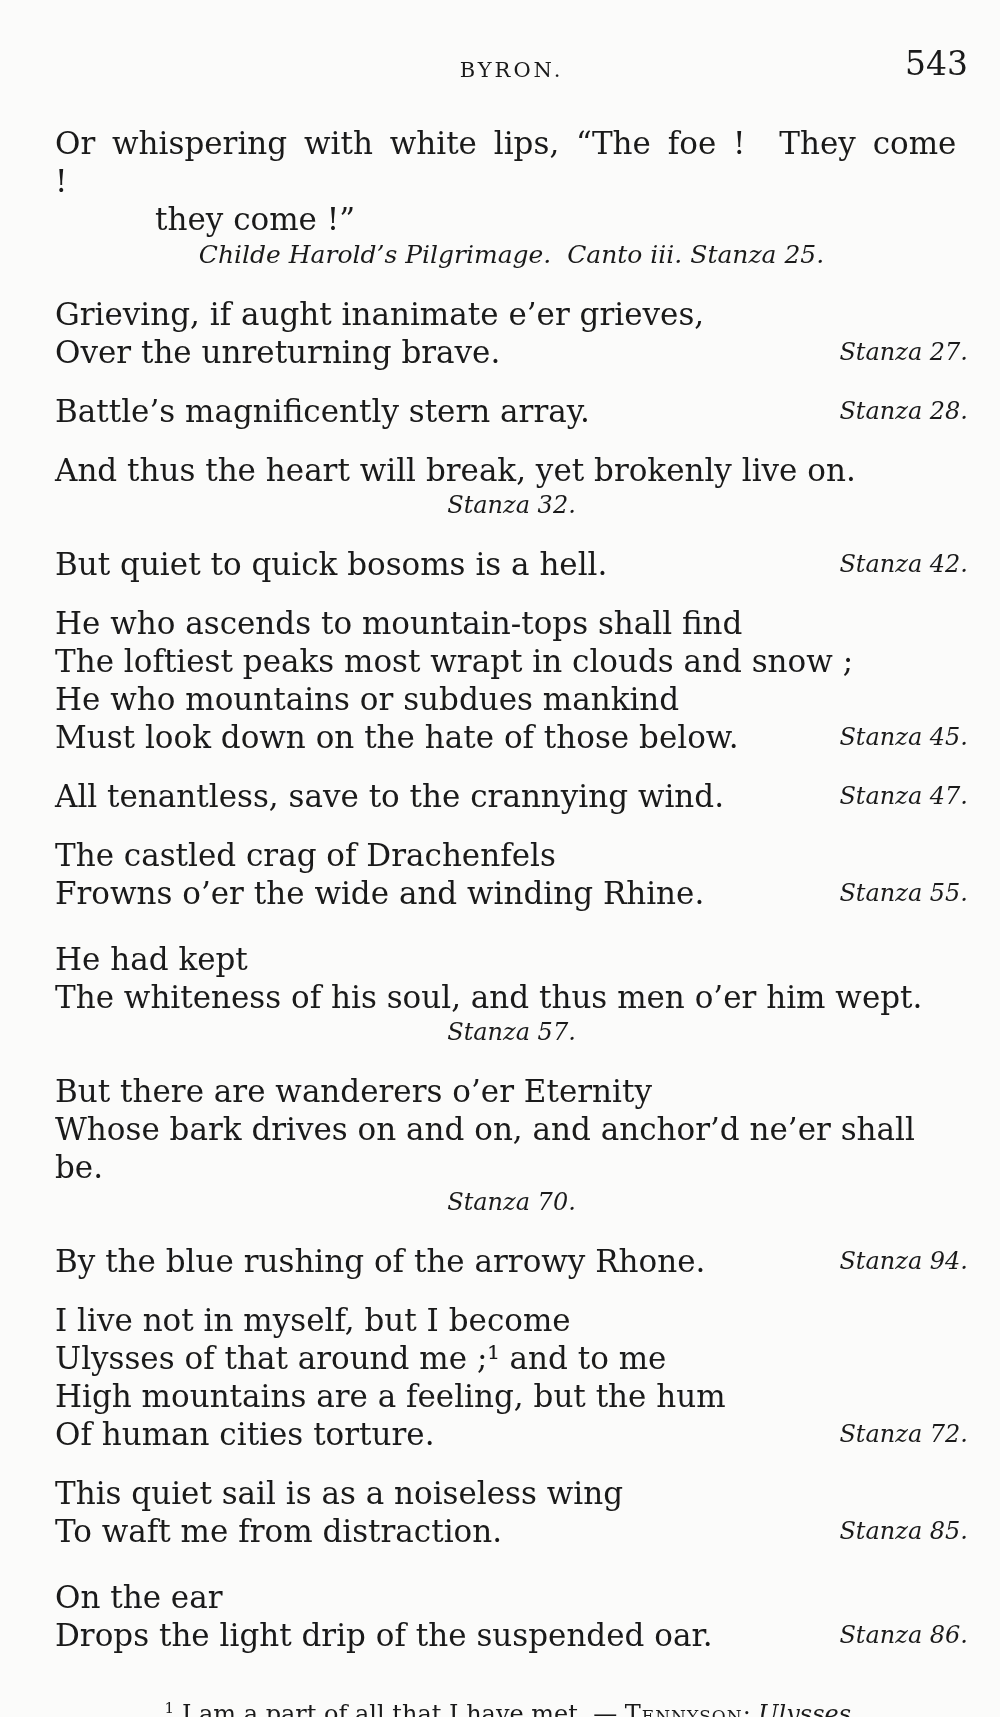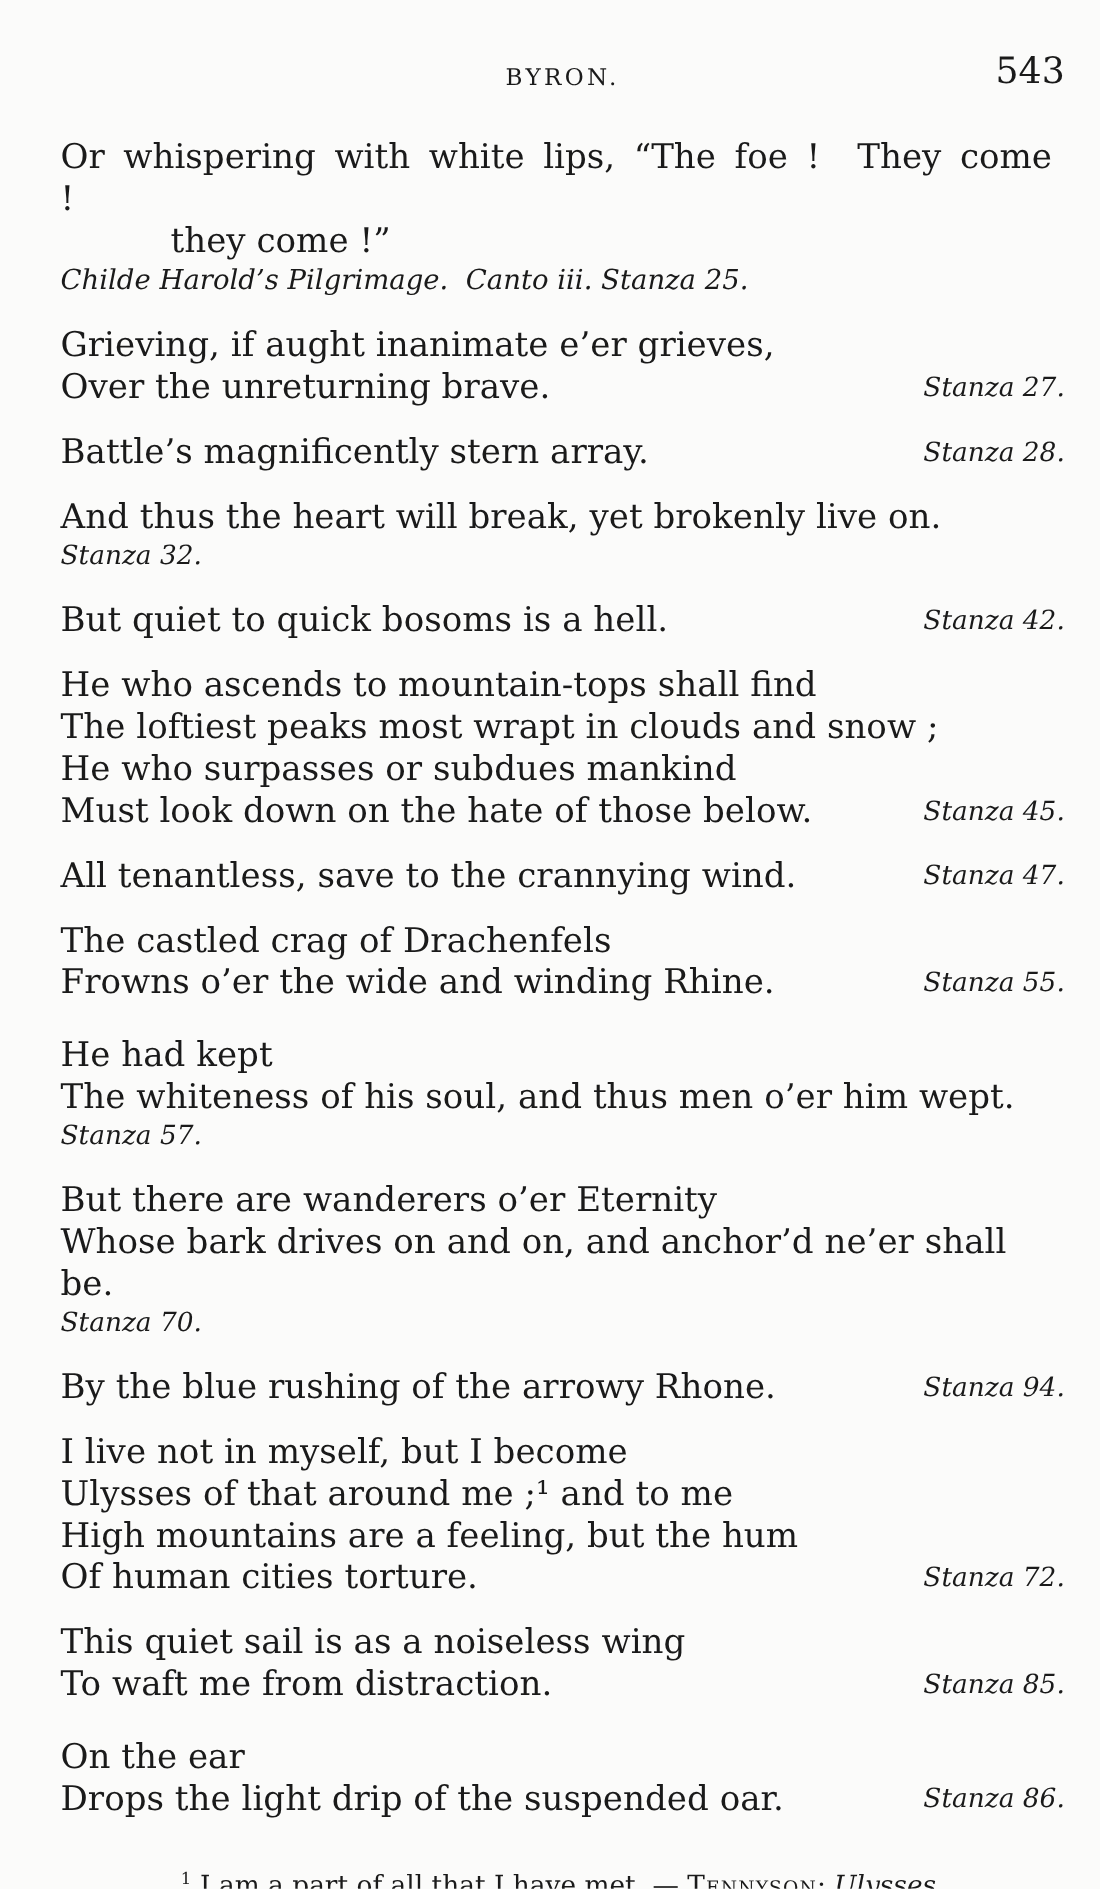--- a/index.html
+++ b/index.html
@@ -58,21 +58,21 @@
     line-height: 0;
   }
   .citation {
     font-style: italic;
     font-size: 24px;
     white-space: pre-wrap;
     flex-shrink: 0;
     padding-left: 20px;
   }
   .cite-row {
-    text-align: left;
+    text-align: center;
     line-height: 33px;
   }
   .cite-row .citation { padding-left: 0; }
   .citation.source { font-size: 25px; }
   
   .footnote {
     margin-top: 44px;
     text-align: center;
     font-size: 24px;
     line-height: 32px;
@@ -111,21 +111,21 @@
       <div class="quote">
         <div class="verse-row"><span class="verse-text">And thus the heart will break, yet brokenly live on.</span></div>
         <div class="cite-row"><span class="citation">Stanza 32.</span></div>
       </div>
       <div class="quote">
         <div class="verse-row with-cite"><span class="verse-text">But quiet to quick bosoms is a hell.</span><span class="citation">Stanza 42.</span></div>
       </div>
       <div class="quote">
         <div class="verse-row"><span class="verse-text">He who ascends to mountain-tops shall find</span></div>
         <div class="verse-row"><span class="verse-text">The loftiest peaks most wrapt in clouds and snow ;</span></div>
-        <div class="verse-row"><span class="verse-text">He who surpasses or subdues mankind</span></div>
+        <div class="verse-row"><span class="verse-text">He who mountains or subdues mankind</span></div>
         <div class="verse-row with-cite"><span class="verse-text">Must look down on the hate of those below.</span><span class="citation">Stanza 45.</span></div>
       </div>
       <div class="quote">
         <div class="verse-row with-cite"><span class="verse-text">All tenantless, save to the crannying wind.</span><span class="citation">Stanza 47.</span></div>
       </div>
       <div class="quote">
         <div class="verse-row"><span class="verse-text">The castled crag of Drachenfels</span></div>
         <div class="verse-row with-cite"><span class="verse-text">Frowns o’er the wide and winding Rhine.</span><span class="citation">Stanza 55.</span></div>
       </div>
       <div class="quote">

